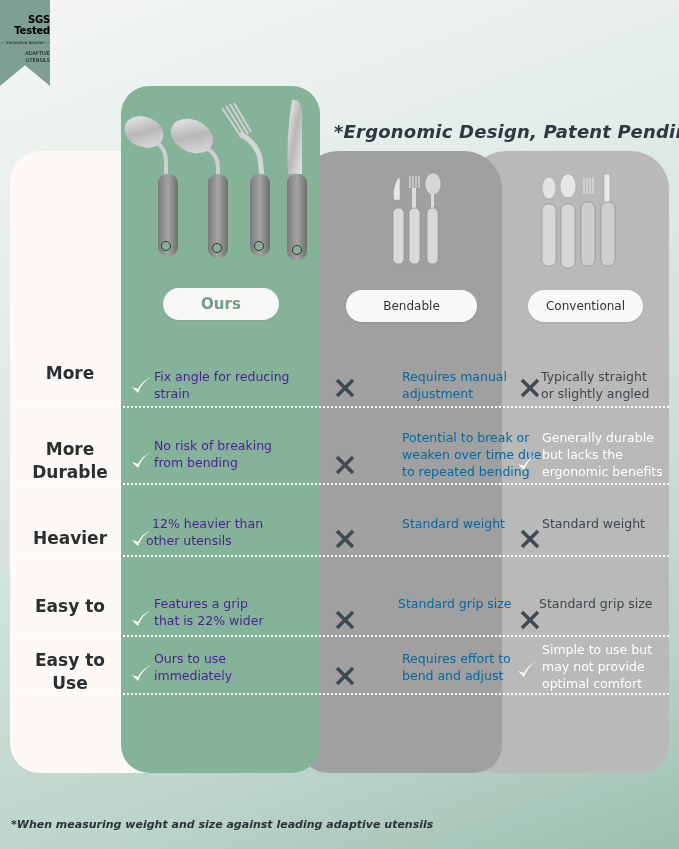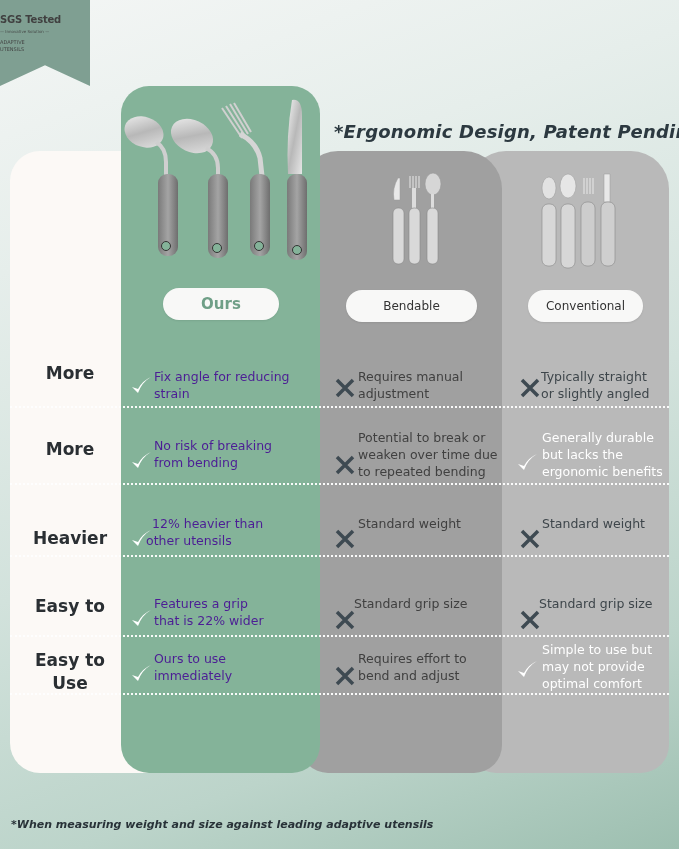--- a/index.html
+++ b/index.html
@@ -3,24 +3,24 @@
 <meta charset="utf-8">
 <style>
   * { box-sizing: border-box; margin: 0; padding: 0; }
   html, body { width: 679px; height: 849px; overflow: hidden; }
   body {
     position: relative;
     font-family: "DejaVu Sans", "Liberation Sans", sans-serif;
     background: linear-gradient(160deg, #f4f6f5 0%, #e6eeeb 25%, #d2e2dc 55%, #bcd4ca 80%, #9dbfb0 100%);
   }
   .badge {
-    position: absolute; left: 0; top: 0; width: 90px; height: 86px;
+    position: absolute; left: 0; top: 0; width: 50px; height: 86px;
     background: #7f9f92;
     clip-path: polygon(0 0, 100% 0, 100% 100%, 50% 76%, 0 100%);
-    color: #404040; text-align: left;
+    color: #000000; text-align: right;
   }
   .badge .b-title { font-weight: bold; font-size: 10px; margin-top: 14px; letter-spacing: -0.2px; }
   .badge .b-sub { font-size: 4px; margin-top: 4px; opacity: .9; }
   .badge .b-tag { font-size: 5px; margin-top: 5px; line-height: 7px; opacity: .95; }
 
   .tagline {
     position: absolute; left: 334px; top: 121px;
     font-size: 18px; font-weight: bold; font-style: italic; color: #2c3940;
     letter-spacing: 0.2px; white-space: nowrap;
   }
@@ -59,21 +59,21 @@
   }
 
   .row-label {
     position: absolute; left: 10px; width: 120px;
     text-align: center; font-weight: bold; font-size: 17px; line-height: 23px; color: #2a2f33;
   }
 
   .cell { position: absolute; font-size: 12.5px; line-height: 17px; }
   .cell .txt { position: absolute; white-space: nowrap; }
   .cell.ours .txt { color: #4c1d95; }
-  .cell.bend .txt { color: #404040; }
+  .cell.bend .txt { color: #0369a1; margin-left: 44px; }
   .cell.conv .txt { color: #3e464b; }
   .cell.conv .txt.light { color: #ffffff; }
 
   .icon { position: absolute; width: 22px; height: 20px; }
 
   .footnote {
     position: absolute; left: 11px; top: 818px;
     font-size: 11px; font-style: italic; font-weight: bold; color: #283238; white-space: nowrap;
   }
 </style>
@@ -182,20 +182,21 @@
 <div class="cell conv" style="left:518px;top:368px">
   <svg class="icon" style="left:1px;top:10px" viewBox="0 0 22 20">
       <path d="M3 2 L19 18 M19 2 L3 18" stroke="#3e4a52" stroke-width="3.5"></path>
     </svg>
   <div class="txt" style="left:23px;top:0">Typically straight</div>
   <div class="txt" style="left:23px;top:17px">or slightly angled</div>
 </div>
 
 <div class="row-label" style="top:438px">
   <div>More</div>
+  <div>Durable</div>
 </div>
 <div class="cell ours" style="left:128px;top:437px">
   <svg class="icon" style="left:2px;top:14px" viewBox="0 0 22 20">
       <path d="M2 11 L8 17 Q12 6 21 1 Q12 5 8 13 Z" fill="#fff"></path>
     </svg>
   <div class="txt" style="left:26px;top:0">No risk of breaking</div>
   <div class="txt" style="left:26px;top:17px">from bending</div>
 </div>
 <div class="cell bend" style="left:332px;top:429px">
   <svg class="icon" style="left:2px;top:26px" viewBox="0 0 22 20">

